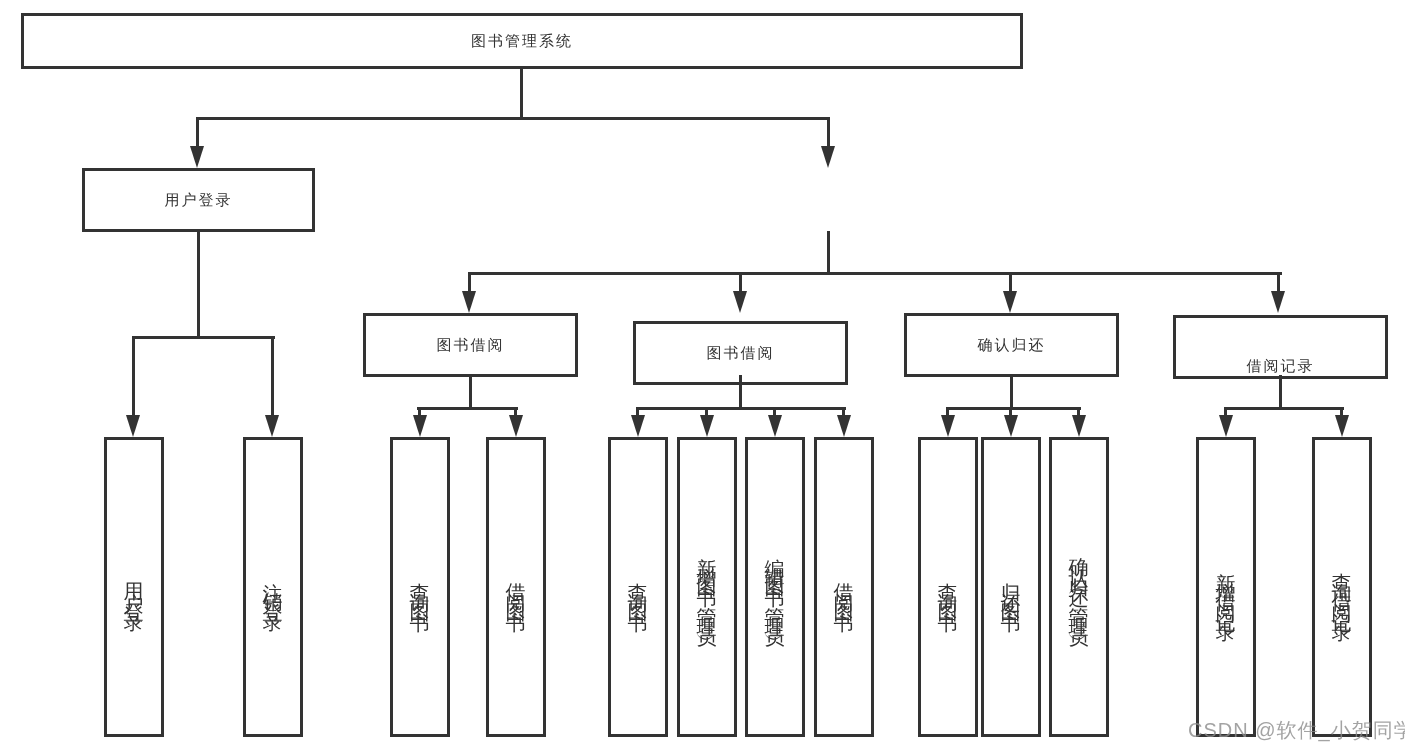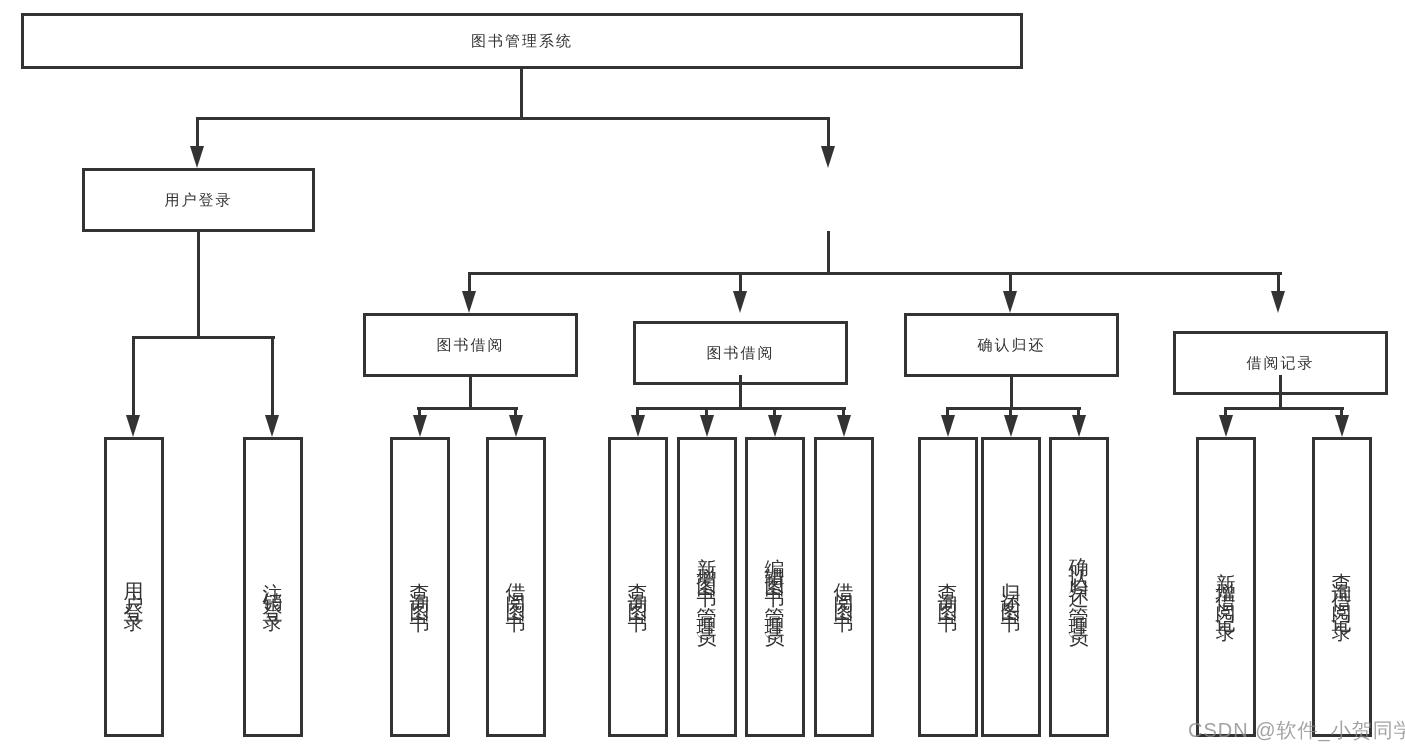--- a/index.html
+++ b/index.html
@@ -71,21 +71,21 @@
 
   <div class="box" style="left:363px; top:313px; width:209px; height:58px;">
     <span class="hlabel">图书借阅</span>
   </div>
   <div class="box" style="left:633px; top:321px; width:209px; height:58px;justify-content:center;">
     <span class="hlabel">图书借阅</span>
   </div>
   <div class="box" style="left:904px; top:313px; width:209px; height:58px;">
     <span class="hlabel">确认归还</span>
   </div>
-  <div class="box" style="left:1173px; top:331px; width:209px; height:58px;">
+  <div class="box" style="left:1173px; top:315px; width:209px; height:58px;align-items:flex-end;">
     <span class="hlabel">借阅记录</span>
   </div>
 
   <div class="box leaf" style="left:104px;">
     <span class="vtext">用户登录</span>
   </div>
   <div class="box leaf" style="left:243px;">
     <span class="vtext">注销登录</span>
   </div>
   <div class="box leaf" style="left:390px;">

